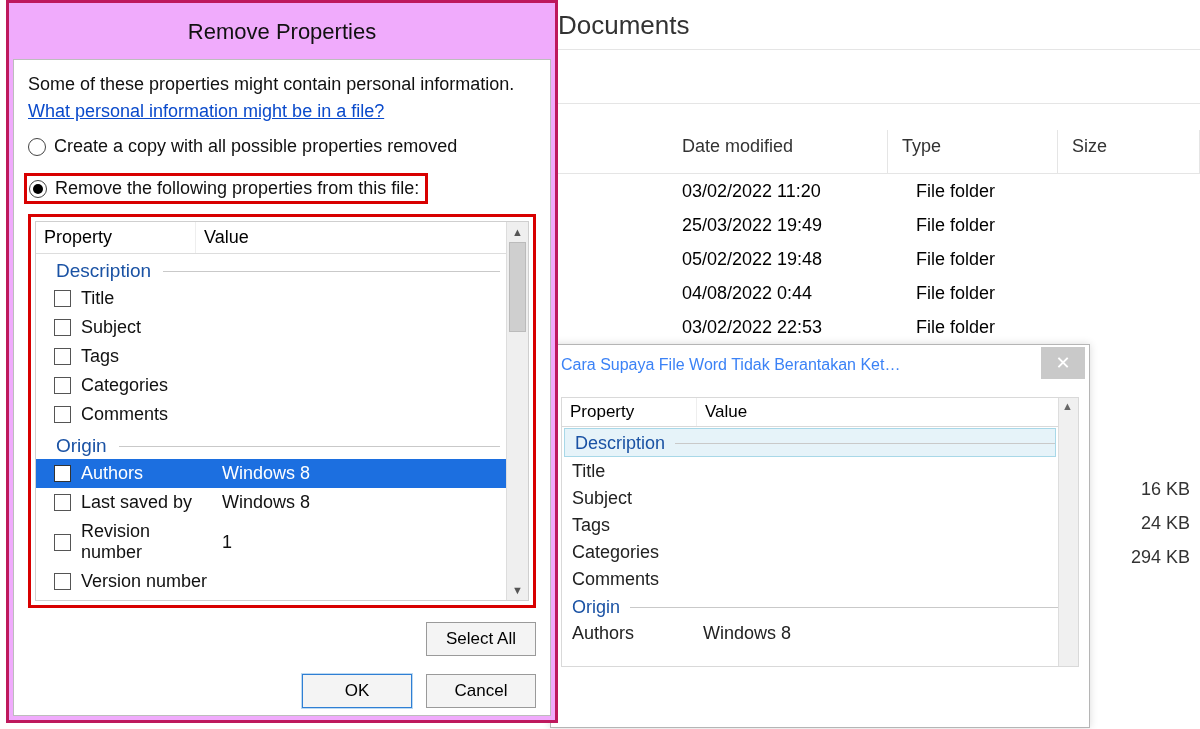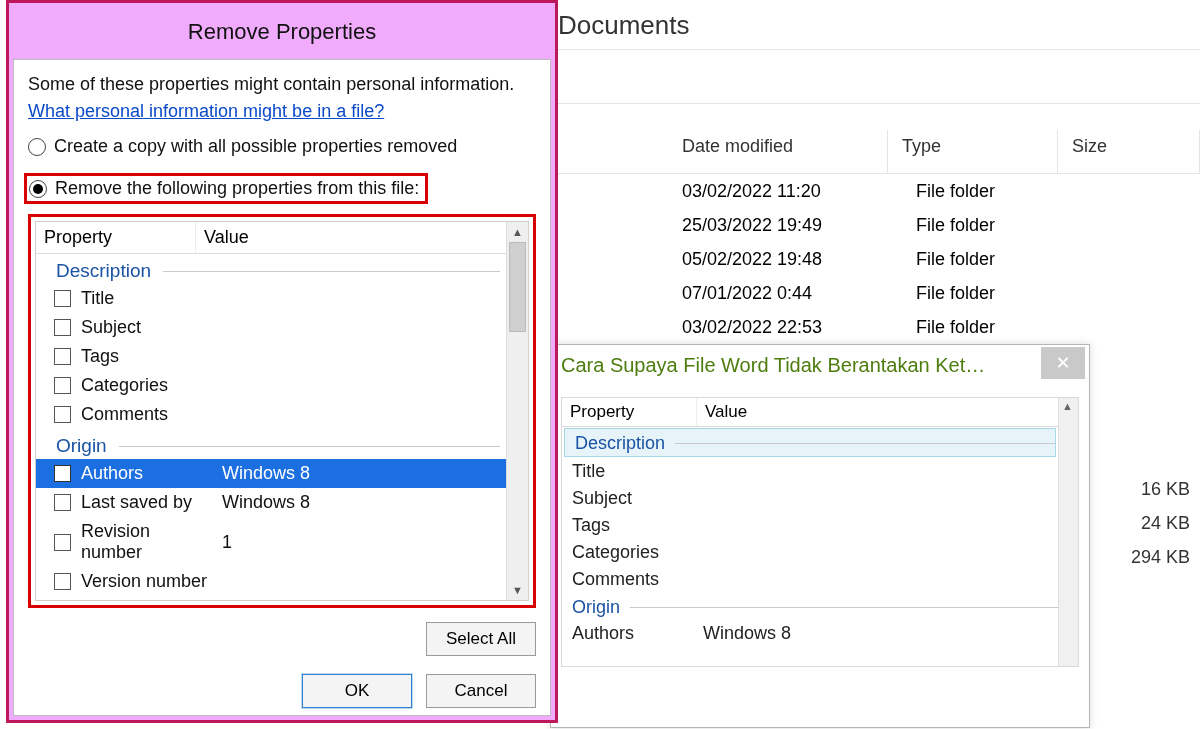--- a/index.html
+++ b/index.html
@@ -17,21 +17,21 @@
   .explorer-rows { font-size: 18px; color: #000000; }
   .explorer-row { display: flex; height: 34px; align-items: center; }
   .explorer-row .date { flex: 0 0 220px; margin-left: 124px; }
   .explorer-row .type { flex: 0 0 170px; margin-left: -8px; padding-left: 22px; }
   .sizes { position: absolute; right: 0; top: 472px; font-size: 18px; color: #333; text-align: right; padding-right: 10px; }
   .sizes div { height: 34px; line-height: 34px; }
 
   
   .props-dialog { position: absolute; left: 550px; top: 344px; width: 540px; height: 384px; background: #fff; border: 1px solid #b5b5b5; box-shadow: 0 0 8px rgba(0,0,0,.15); }
   .props-title { display:flex; align-items:center; height: 40px; }
-  .props-title-text { flex:1; font-size: 20px; padding-left: 10px; color:#4d7c0f; white-space:nowrap; overflow:hidden; text-overflow:ellipsis;}
+  .props-title-text { flex:1; font-size: 16px; padding-left: 10px; color:#3b82f6; white-space:nowrap; overflow:hidden; text-overflow:ellipsis;}
   .props-close { width: 44px; height: 32px; background: #c9c9c9; color:#fff; display:flex; align-items:center; justify-content:center; font-size:18px; margin-right:4px; margin-top:-4px;}
   .props-tabs { display:flex; align-items:flex-end; padding: 6px 0 0 8px; border-bottom:1px solid #c9c9c9; height:38px; gap:4px;}
   .props-tab { border:1px solid #c9c9c9; border-bottom:none; padding: 4px 14px 6px; font-size:17px; background:#fdfdfd; color:#222; border-radius:2px 2px 0 0; white-space:nowrap;}
   .props-tab.active { background:#fff; position:relative; top:1px; padding-bottom:7px;}
   .props-body { padding: 12px 10px 0 10px; position:relative;}
   .props-table { border:1px solid #d9d9d9; height: 270px; display:flex; }
   .props-table-main { flex:1; }
   .props-table-scroll { width:20px; background:#f0f0f0; border-left:1px solid #ddd; position:relative;}
   .props-table-scroll::before{content:"▲"; position:absolute; top:2px; left:3px; font-size:11px; color:#666;}
   .props-table-header { display:flex; border-bottom:1px solid #d9d9d9; font-size:17px; }
@@ -97,21 +97,21 @@
       </div>
     <div class="explorer-row">
         <span class="date">25/03/2022 19:49</span>
         <span class="type">File folder</span>
       </div>
     <div class="explorer-row">
         <span class="date">05/02/2022 19:48</span>
         <span class="type">File folder</span>
       </div>
     <div class="explorer-row">
-        <span class="date">07/01/2022 0:44</span>
+        <span class="date">04/08/2022 0:44</span>
         <span class="type">File folder</span>
       </div>
     <div class="explorer-row">
         <span class="date">03/02/2022 22:53</span>
         <span class="type">File folder</span>
       </div>
   </div>
   <div class="sizes">
     <div>16 KB</div>
     <div>24 KB</div>

